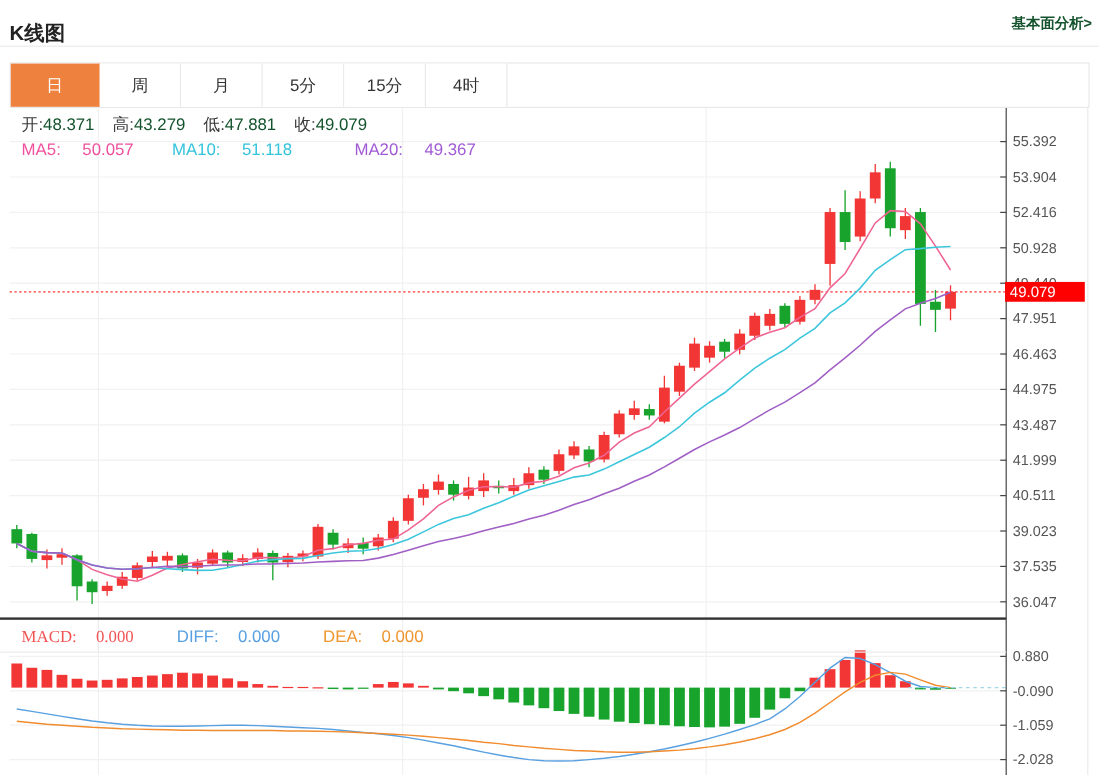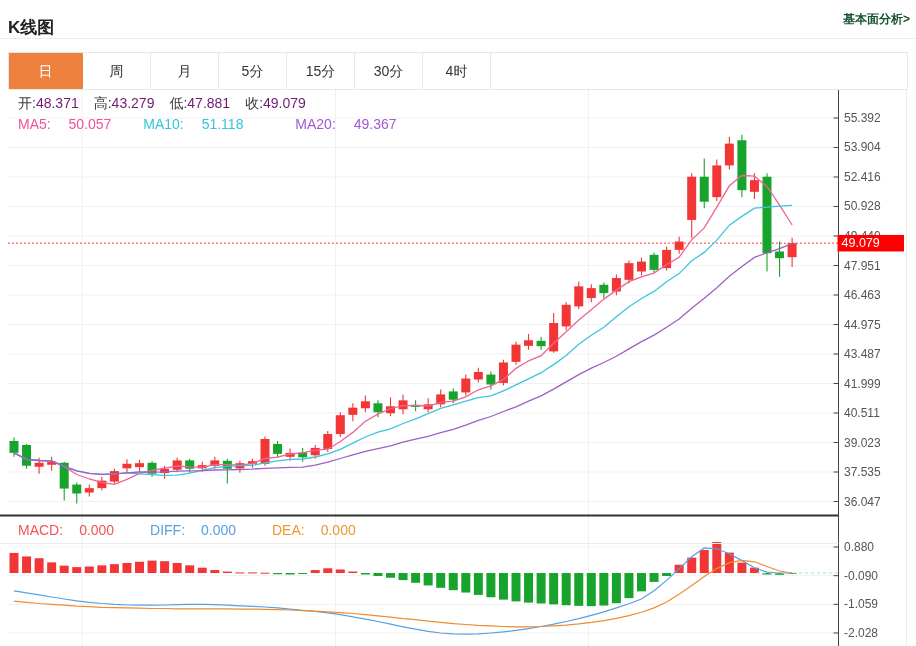--- a/index.html
+++ b/index.html
@@ -16,27 +16,27 @@
   }
   .tab{
     width:68px;height:36px;line-height:36px;text-align:center;font-size:14px;color:#333;
     border-right:1px solid #e8e8e8;box-sizing:border-box;cursor:pointer;background:#fff;flex:0 0 auto;
   }
   .tab.active{width:74px;background:#ef813e;color:#fff;border-right:1px solid #ef813e;}
   #chart-svg{position:absolute;left:0;top:0;}
   .info-row{position:absolute;font-size:14px;white-space:nowrap;}
   .ohlc-row{left:18px;top:95px;}
   .ohlc-row .l{color:#3a3a3a;}
-  .ohlc-row .v{color:#701a75;margin-right:15px;}
+  .ohlc-row .v{color:#14532d;margin-right:15px;}
   .ma-row{left:18px;top:116px;}
   .ma-row span{margin-right:14px;}
   .ma5{color:#f0519e;} .ma10{color:#33c4dc;margin-top:23px;} .ma20{color:#a05ad5;margin-left:20px;}
   .macd-row{left:18px;top:522px;}
   .macd-row span{margin-right:16px;}
-  .macdv{color:#f25555;} .diffv{color:#58a0e0;} .deav{color:#f0962f;}
+  .macdv{color:#f25555;font-family:Liberation Serif, serif;} .diffv{color:#58a0e0;} .deav{color:#f0962f;}
 </style>
 </head>
 <body>
 
 <svg id="chart-svg" width="916" height="646">
     <g>
       <line x1="8" y1="118" x2="838.5" y2="118" stroke="#f1f1f1" stroke-width="1"></line>
       <line x1="8" y1="147.49855839999998" x2="838.5" y2="147.49855839999998" stroke="#f1f1f1" stroke-width="1"></line>
       <line x1="8" y1="176.99711680000013" x2="838.5" y2="176.99711680000013" stroke="#f1f1f1" stroke-width="1"></line>
       <line x1="8" y1="206.4956752000001" x2="838.5" y2="206.4956752000001" stroke="#f1f1f1" stroke-width="1"></line>
@@ -310,21 +310,20 @@
 <div class="page-title">K线图</div>
 <div class="fund-link">基本面分析&gt;</div>
 <div class="head-sep"></div>
 
 <div class="tabs" id="tabs">
     <div class="tab active">日</div>
     <div class="tab">周</div>
     <div class="tab">月</div>
     <div class="tab">5分</div>
     <div class="tab">15分</div>
-    <div class="tab">30分</div>
     <div class="tab">4时</div>
   </div>
 
 <div class="info-row ohlc-row">
   <span class="l">开:</span><span class="v">48.371</span><span class="l">高:</span><span class="v">43.279</span><span class="l">低:</span><span class="v">47.881</span><span class="l">收:</span><span class="v">49.079</span>
 </div>
 
 <div class="info-row ma-row">
   <span class="ma5"><span>MA5:</span> <span>50.057</span></span>
   <span class="ma10"><span>MA10:</span> <span>51.118</span></span>

